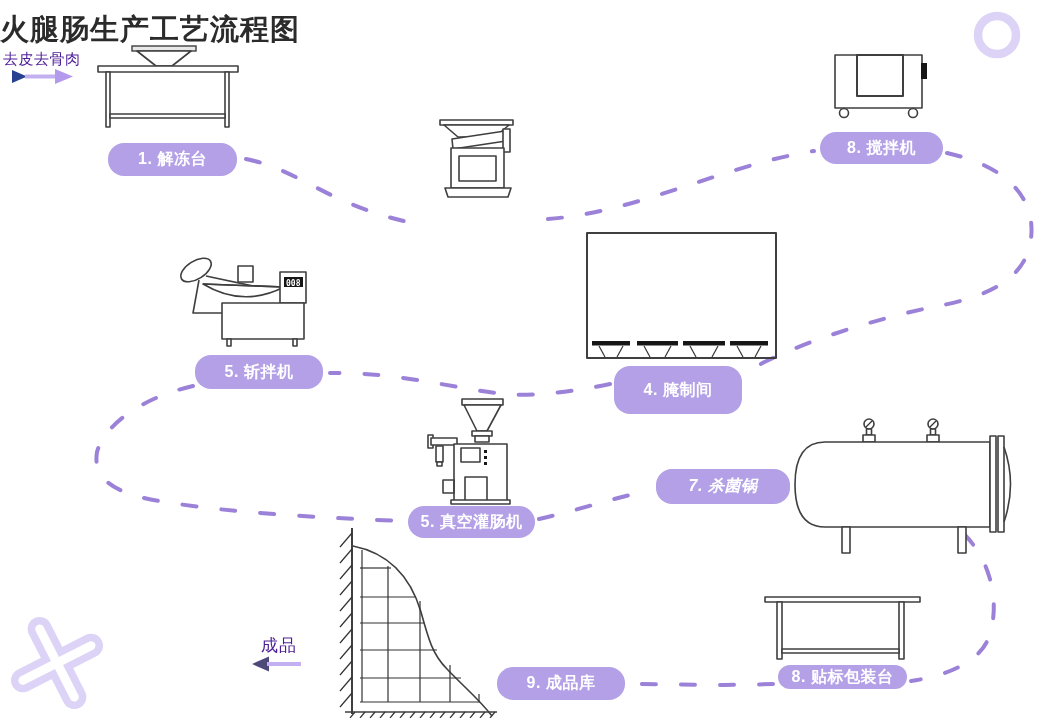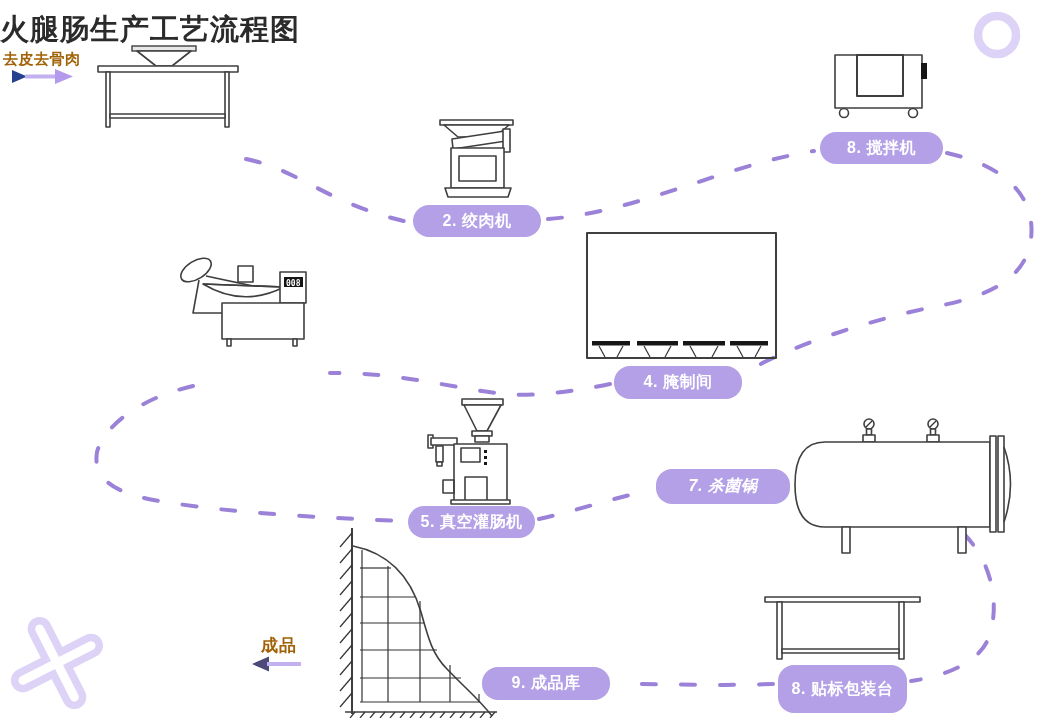--- a/index.html
+++ b/index.html
@@ -8,21 +8,21 @@
     --shaft:#c3b0f0; --out-head:#4c4878;
   }
   html,body{margin:0;padding:0;background:#fff;}
   #canvas{position:relative;width:1047px;height:718px;background:#fff;overflow:hidden;
           font-family:"Liberation Sans", sans-serif;}
   #title{position:absolute;left:0;top:10px;width:100%;text-align:left;
          font-size:29px;font-weight:800;color:var(--title);letter-spacing:1px;}
   .pill{position:absolute;display:flex;align-items:center;justify-content:center;
         background:var(--pill-bg);color:var(--pill-text);border-radius:16px;
         font-size:16px;font-weight:700;letter-spacing:0.5px;}
-  .side-label{position:absolute;font-weight:700;color:#a16207;}
+  .side-label{position:absolute;font-weight:400;color:#4c1d95;}
   #input-label{left:3px;top:50px;font-size:15px;letter-spacing:0.5px;}
   #output-label{left:261px;top:634px;font-size:17px;letter-spacing:1px;}
   svg{position:absolute;left:0;top:0;}
   .stroke{stroke:var(--line);fill:none;stroke-width:1.6;stroke-linejoin:round;}
   .stroke2{stroke:var(--line);fill:none;stroke-width:2;stroke-linejoin:round;}
   .fillw{stroke:var(--line);fill:#fff;stroke-width:1.6;stroke-linejoin:round;}
   .fillg{stroke:var(--line);fill:#e8e8e8;stroke-width:1.4;}
   .dark{fill:#161616;stroke:none;}
   .thin{stroke:#333;fill:none;stroke-width:1.2;}
   .dashp{stroke:var(--dash);fill:none;stroke-width:4;stroke-linecap:round;stroke-dasharray:14 25;}
@@ -224,20 +224,21 @@
         <line x1="480" y1="718" x2="485" y2="712"></line>
         <line x1="490" y1="718" x2="495" y2="712"></line>
       </g>
     </g>
   </svg>
 
   <div id="title">火腿肠生产工艺流程图</div>
   <div id="input-label" class="side-label">去皮去骨肉</div>
   <div id="output-label" class="side-label">成品</div>
 
-  <div class="pill" style="left:413px;top:205px;width:128px;height:32px;">2. 绞肉机</div>
+  <div class="pill" style="left:108px;top:143px;width:129px;height:33px;">1. 解冻台</div>
   <div class="pill" style="left:820px;top:132px;width:123px;height:32px;">8. 搅拌机</div>
-  <div class="pill" style="left:614px;top:366px;width:128px;height:33px;">4. 腌制间</div>
+  <div class="pill" style="left:614px;top:366px;width:128px;height:48px;">4. 腌制间</div>
+  <div class="pill" style="left:195px;top:355px;width:128px;height:34px;">5. 斩拌机</div>
   <div class="pill" style="left:408px;top:506px;width:127px;height:32px;">5. 真空灌肠机</div>
   <div class="pill" style="left:656px;top:469px;width:134px;height:35px;font-style:italic;">7. 杀菌锅</div>
-  <div class="pill" style="left:778px;top:665px;width:129px;height:48px;">8. 贴标包装台</div>
-  <div class="pill" style="left:482px;top:667px;width:128px;height:33px;text-align:center;">9. 成品库</div>
+  <div class="pill" style="left:778px;top:665px;width:129px;height:24px;">8. 贴标包装台</div>
+  <div class="pill" style="left:497px;top:667px;width:128px;height:33px;text-align:center;">9. 成品库</div>
 </div>
 
 </body></html>

